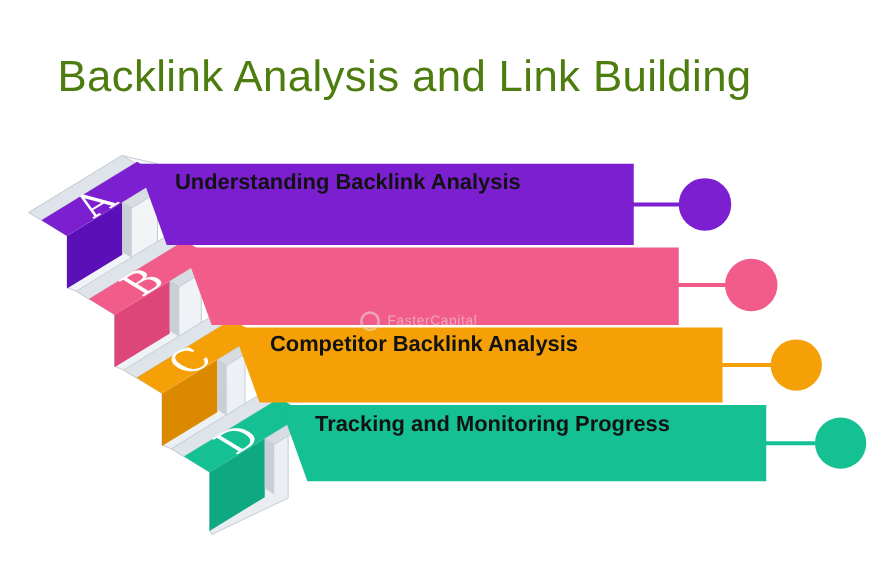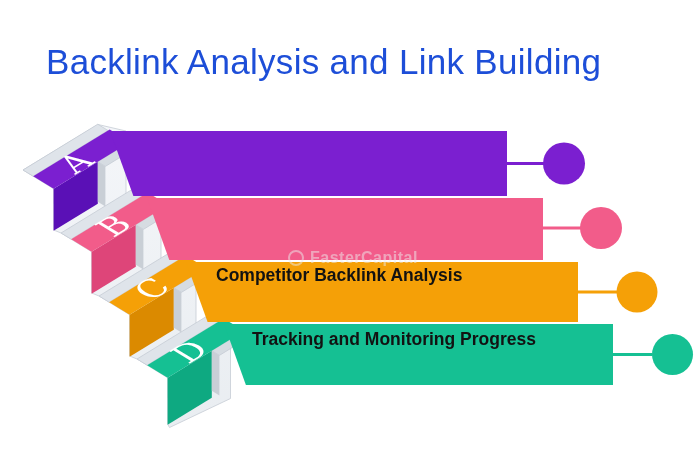--- a/index.html
+++ b/index.html
@@ -1,25 +1,25 @@
 <!DOCTYPE html>
 <html><head>
 <meta charset="utf-8">
 <style>
   html,body{margin:0;padding:0;background:#fff;}
   #stage{position:relative;width:700px;height:450px;background:#fff;overflow:hidden;
          font-family:"Liberation Sans",sans-serif;}
   #stage svg{position:absolute;left:0;top:0;}
   .title{position:absolute;left:46px;top:42px;font-size:35px;font-weight:400;
-         color:#1d4ed8;letter-spacing:.3px;white-space:nowrap;}
+         color:#4d7c0f;letter-spacing:.3px;white-space:nowrap;}
   .bar-label{position:absolute;font-size:17.5px;font-weight:600;color:#121212;
          white-space:nowrap;line-height:19px;}
   .wm{position:absolute;left:288px;top:249px;display:flex;align-items:center;gap:6px;opacity:.5;}
   .wm .ring{width:12px;height:12px;border:2px solid #ececec;border-radius:50%;}
-  .wm .wmtext{font-size:16px;font-weight:700;color:#ededed;letter-spacing:.5px;}
+  .wm .wmtext{font-size:11px;font-weight:400;color:#ededed;letter-spacing:.5px;}
   .letter{font-family:"DejaVu Serif",serif;font-size:33px;}
 </style>
 </head>
 <body>
 
 <div id="stage">
 
   <svg width="700" height="450" viewBox="0 0 700 450">
     <defs>
       <linearGradient id="wallgrad" x1="0" y1="0" x2="0" y2="1">
@@ -73,20 +73,21 @@
     <g fill="#ffffff" text-anchor="middle">
       <text class="letter" dominant-baseline="central" transform="matrix(0.85,-0.52,0.85,0.52,75.8,162.6)">A</text>
       <text class="letter" dominant-baseline="central" transform="matrix(0.85,-0.52,0.85,0.52,113.8,225.6)">B</text>
       <text class="letter" dominant-baseline="central" transform="matrix(0.85,-0.52,0.85,0.52,151.8,288.6)">C</text>
       <text class="letter" dominant-baseline="central" transform="matrix(0.85,-0.52,0.85,0.52,189.8,351.6)">D</text>
     </g>
   </svg>
 
   <div class="title">Backlink Analysis and Link Building</div>
 
+  <div class="bar-label" style="left:140px;top:136px;">Understanding Backlink Analysis</div>
   <div class="bar-label" style="left:216px;top:266px;">Competitor Backlink Analysis</div>
   <div class="bar-label" style="left:252px;top:330px;">Tracking and Monitoring Progress</div>
 
   <div class="wm">
     <span class="ring"></span>
     <span class="wmtext">FasterCapital</span>
   </div>
 
 </div>
 

